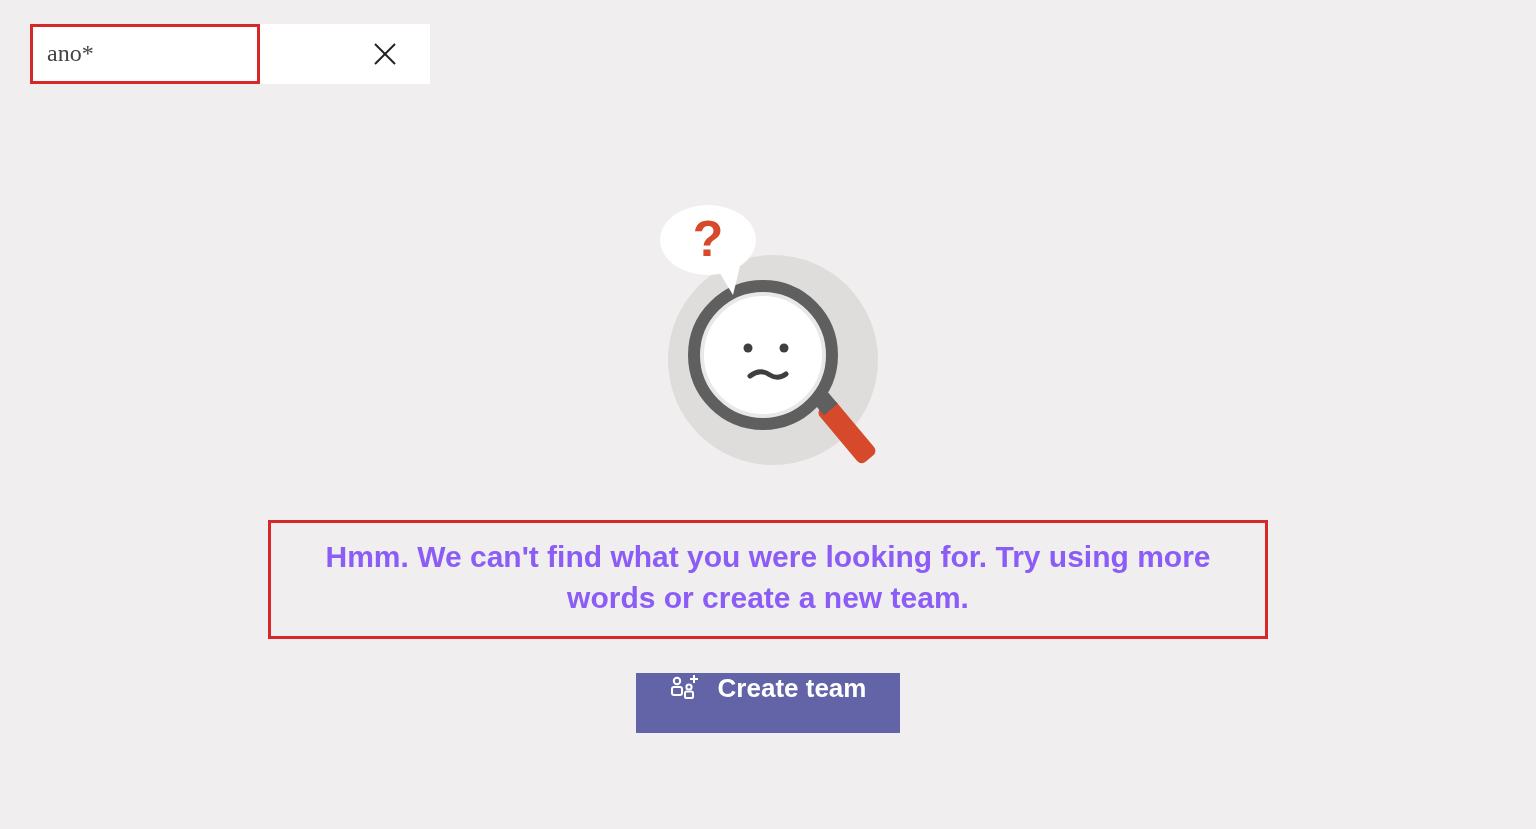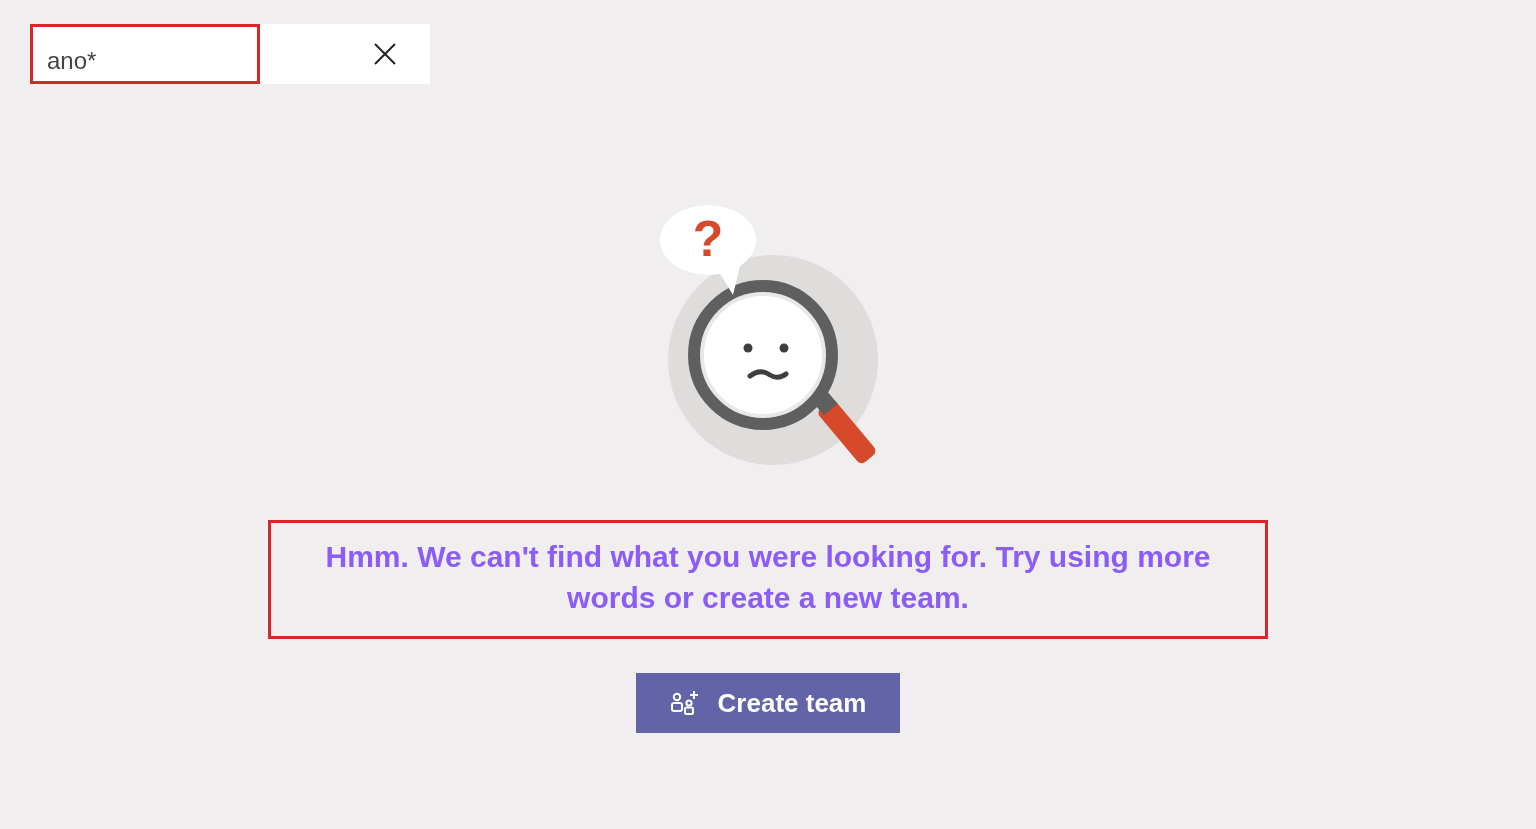--- a/index.html
+++ b/index.html
@@ -35,22 +35,23 @@
       display: flex;
       align-items: center;
       gap: 0;
     }
     .search-input-wrap {
       border: 3px solid #d62828;
       background: #fff;
       height: 60px;
       width: 230px;
       display: flex;
-      align-items: flex-end;
-      padding: 6px 14px;
+      align-items: flex-start;
+      padding: 13px 14px;
+      font-family: Liberation Serif, serif;
     }
     .search-input {
       border: none;
       outline: none;
       font-size: 24px;
       color: #444;
       width: 100%;
       background: transparent;
       font-family: inherit;
     }
@@ -99,21 +100,20 @@
     .create-btn {
       margin-top: 34px;
       background: #6264a7;
       color: #fff;
       border: none;
       height: 60px;
       padding: 0 34px;
       font-size: 26px;
       font-weight: 600;
       display: flex;
-      align-items: center;
       gap: 18px;
       cursor: pointer;
       font-family: inherit;
     }
     .create-btn svg { display:block; }
   </style>
 </head>
 <body>
 
 <div class="header">

